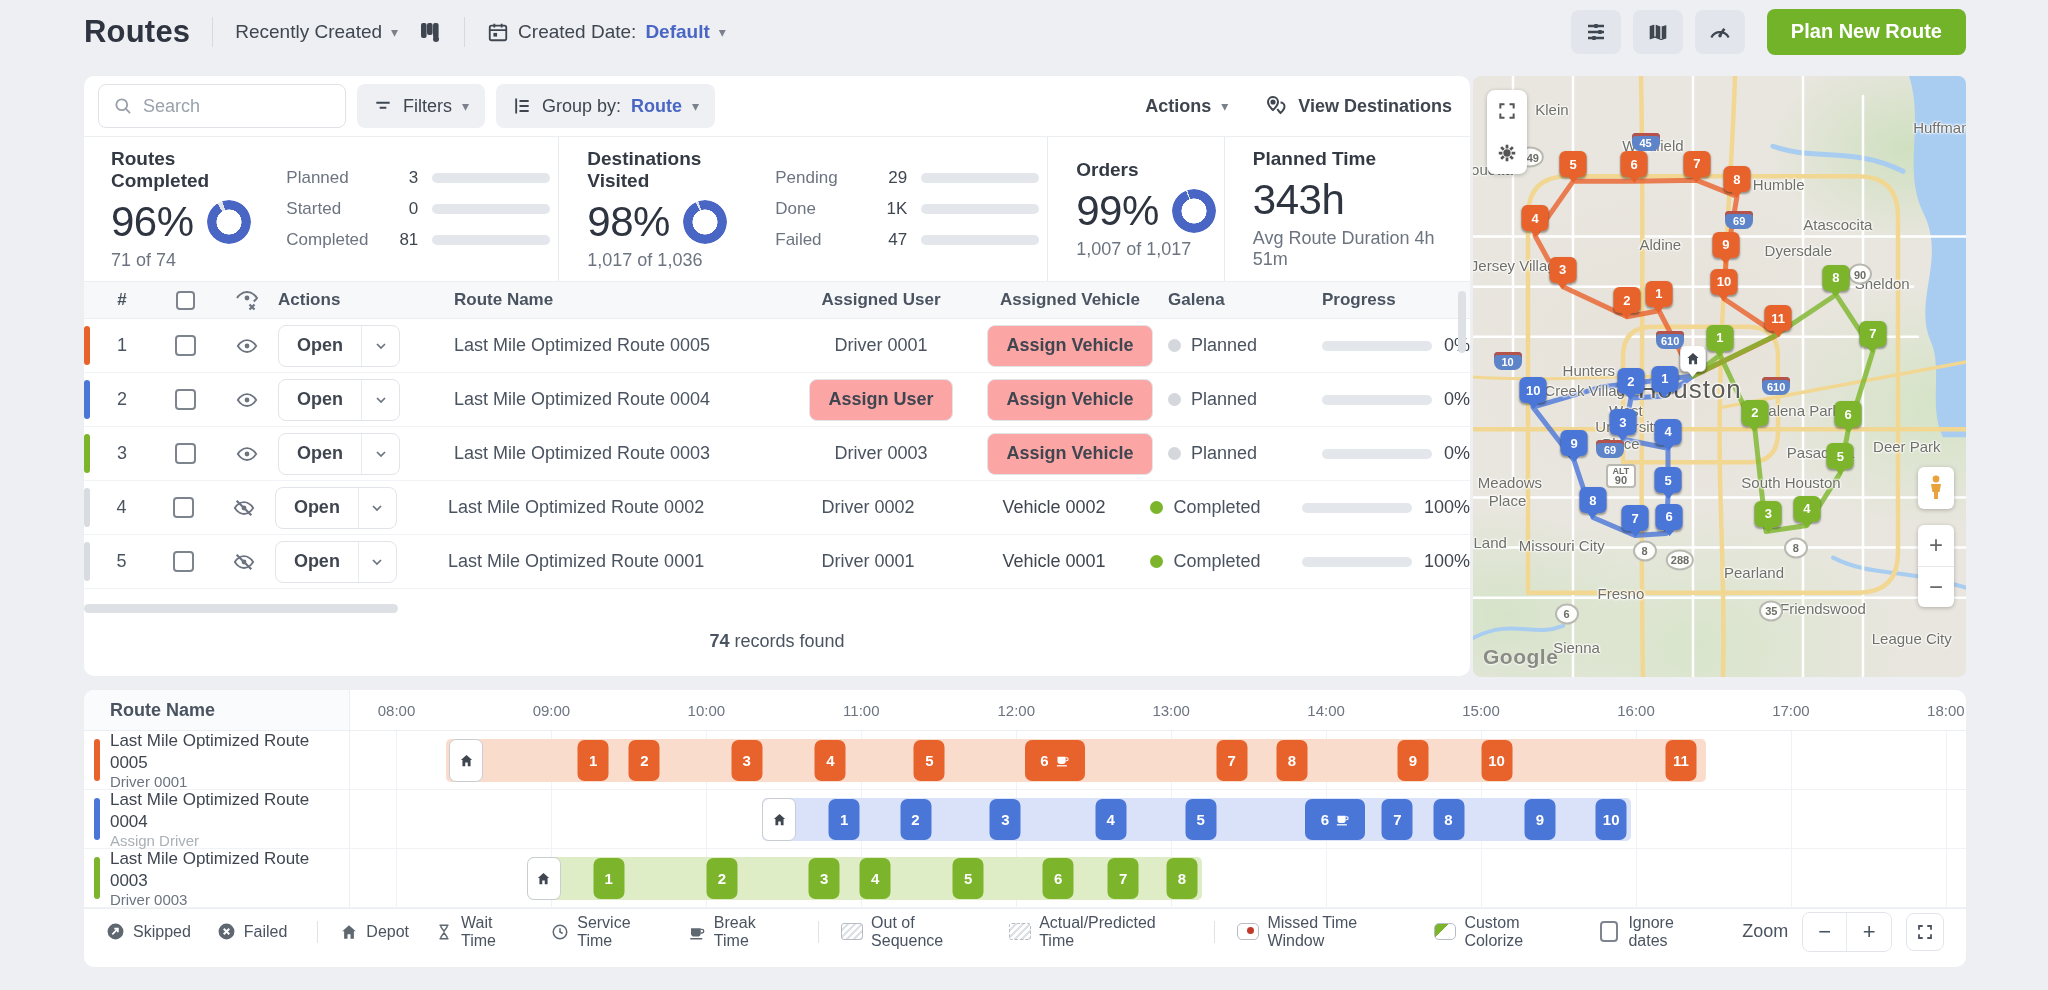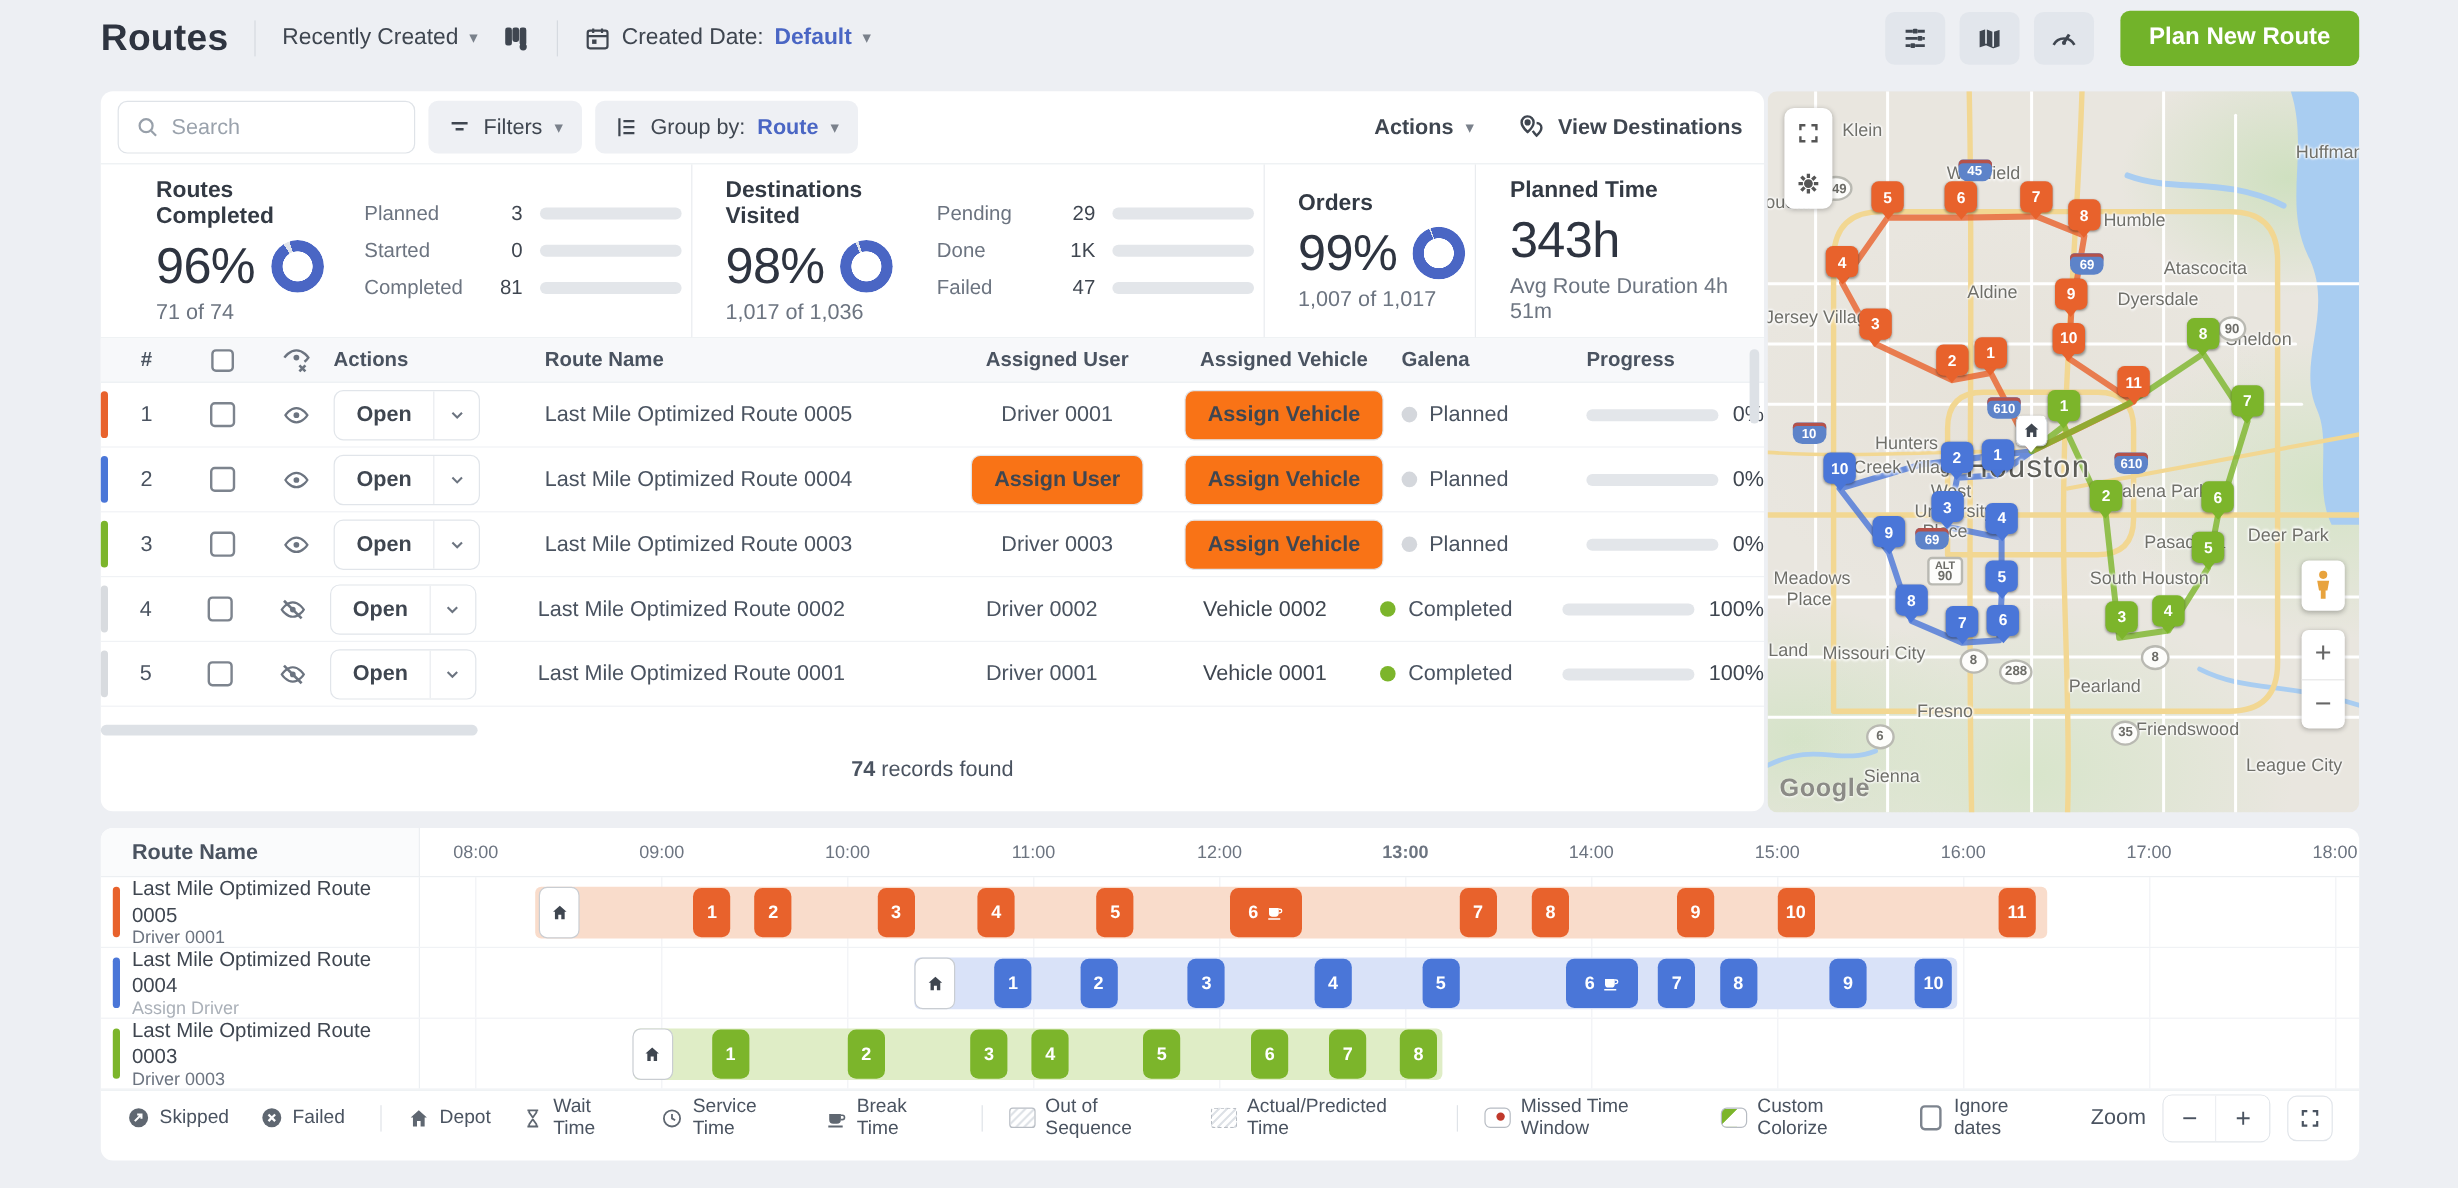--- a/index.html
+++ b/index.html
@@ -53,21 +53,21 @@
   .c-check { width:62px; display:flex; justify-content:center; }
   .checkbox { width:21px; height:21px; border:2px solid #7d848e; border-radius:4px; background:#fff; cursor:pointer; }
   .c-eye { width:62px; display:flex; justify-content:center; color:#6c7480; }
   .c-actions { width:176px; }
   .open-btn { display:inline-flex; height:42px; border:1px solid #e1e5ea; border-radius:8px; overflow:hidden; background:#fff; cursor:pointer; }
   .open-btn .lbl { padding:0 18px; display:flex; align-items:center; font-size:18px; color:#3f4650; font-weight:700; }
   .open-btn .chev { width:38px; display:flex; align-items:center; justify-content:center; border-left:1px solid #e9ecef; color:#6c7480; }
   .c-name { width:336px; color:#4a5360; }
   .c-user { width:182px; display:flex; justify-content:center; color:#4a5360; }
   .c-vehicle { width:196px; display:flex; justify-content:center; }
-  .assign-btn { height:42px; border:1px solid #e1e5ea; background:#f97316; border-radius:8px; padding:0 18px; font-size:18px; color:#3f4650; font-weight:700; display:flex; align-items:center; cursor:pointer; }
+  .assign-btn { height:42px; border:1px solid #e1e5ea; background:#fca5a5; border-radius:8px; padding:0 18px; font-size:18px; color:#3f4650; font-weight:700; display:flex; align-items:center; cursor:pointer; }
   .c-status { width:154px; display:flex; align-items:center; gap:10px; color:#4a5360; }
   .dot { width:13px; height:13px; border-radius:50%; }
   .c-progress { flex:1; display:flex; align-items:center; gap:12px; }
   .p-track { width:110px; height:10px; border-radius:5px; background:#e3e6ea; overflow:hidden; }
   .p-fill { height:100%; border-radius:5px; }
   .hscroll { position:absolute; left:0; top:528px; width:314px; height:9px; background:#dde1e6; border-radius:5px; margin-left:0; }
   .vscroll { position:absolute; right:4px; top:215px; width:8px; height:62px; background:#dde1e6; border-radius:4px; }
   .records { position:absolute; left:0; right:0; top:555px; text-align:center; font-size:18px; color:#4a5360; }
   .records b { font-weight:700; }
 
@@ -239,21 +239,21 @@
                 <circle cx="9" cy="8" r="1.6" fill="currentColor"></circle>
                 <path d="M16.5 8.5a4 4 0 0 1 4 4c0 2.8-4 6.5-4 6.5s-2-1.9-3.2-3.9"></path>
               </svg>
             </span>
           <span style="font-weight:700">View Destinations</span>
         </div>
       </div>
     </div>
 
     <div class="stats" id="stats-row">
-        <div class="stat-panel" style="padding-left: 46px; justify-content: space-between;">
+        <div class="stat-panel" style="padding-left: 27px; justify-content: space-between;">
           <div class="stat-main">
             <div class="stat-title">Routes Completed</div>
             <div class="stat-big-row">
               <div class="stat-big">96%</div>
               <div class="donut" style="background: conic-gradient(from -18deg, rgb(74, 102, 196) 96%, rgb(223, 227, 234) 0deg);"></div>
             </div>
             <div class="stat-sub">71 of 74</div>
           </div>
           <div class="stat-breakdown">
             <div class="bk-row">
@@ -659,21 +659,21 @@
 
   <div class="gantt-card">
     <div class="gantt-head">
       <div class="g-name-col">Route Name</div>
       <div class="g-timeline-head" id="gantt-axis">
           <div class="g-tick" style="left: 2.87632%;">08:00</div>
           <div class="g-tick" style="left: 12.464%;">09:00</div>
           <div class="g-tick" style="left: 22.0518%;">10:00</div>
           <div class="g-tick" style="left: 31.6395%;">11:00</div>
           <div class="g-tick" style="left: 41.2272%;">12:00</div>
-          <div class="g-tick" style="left: 50.815%; font-weight: bold;">13:00</div>
+          <div class="g-tick" style="left: 50.815%;">13:00</div>
           <div class="g-tick" style="left: 60.4027%;">14:00</div>
           <div class="g-tick" style="left: 69.9904%;">15:00</div>
           <div class="g-tick" style="left: 79.5781%;">16:00</div>
           <div class="g-tick" style="left: 89.1659%;">17:00</div>
           <div class="g-tick" style="left: 98.7536%;">18:00</div>
         </div>
     </div>
     <div id="gantt-rows">
         <div class="g-row">
           <div class="g-row-label">

